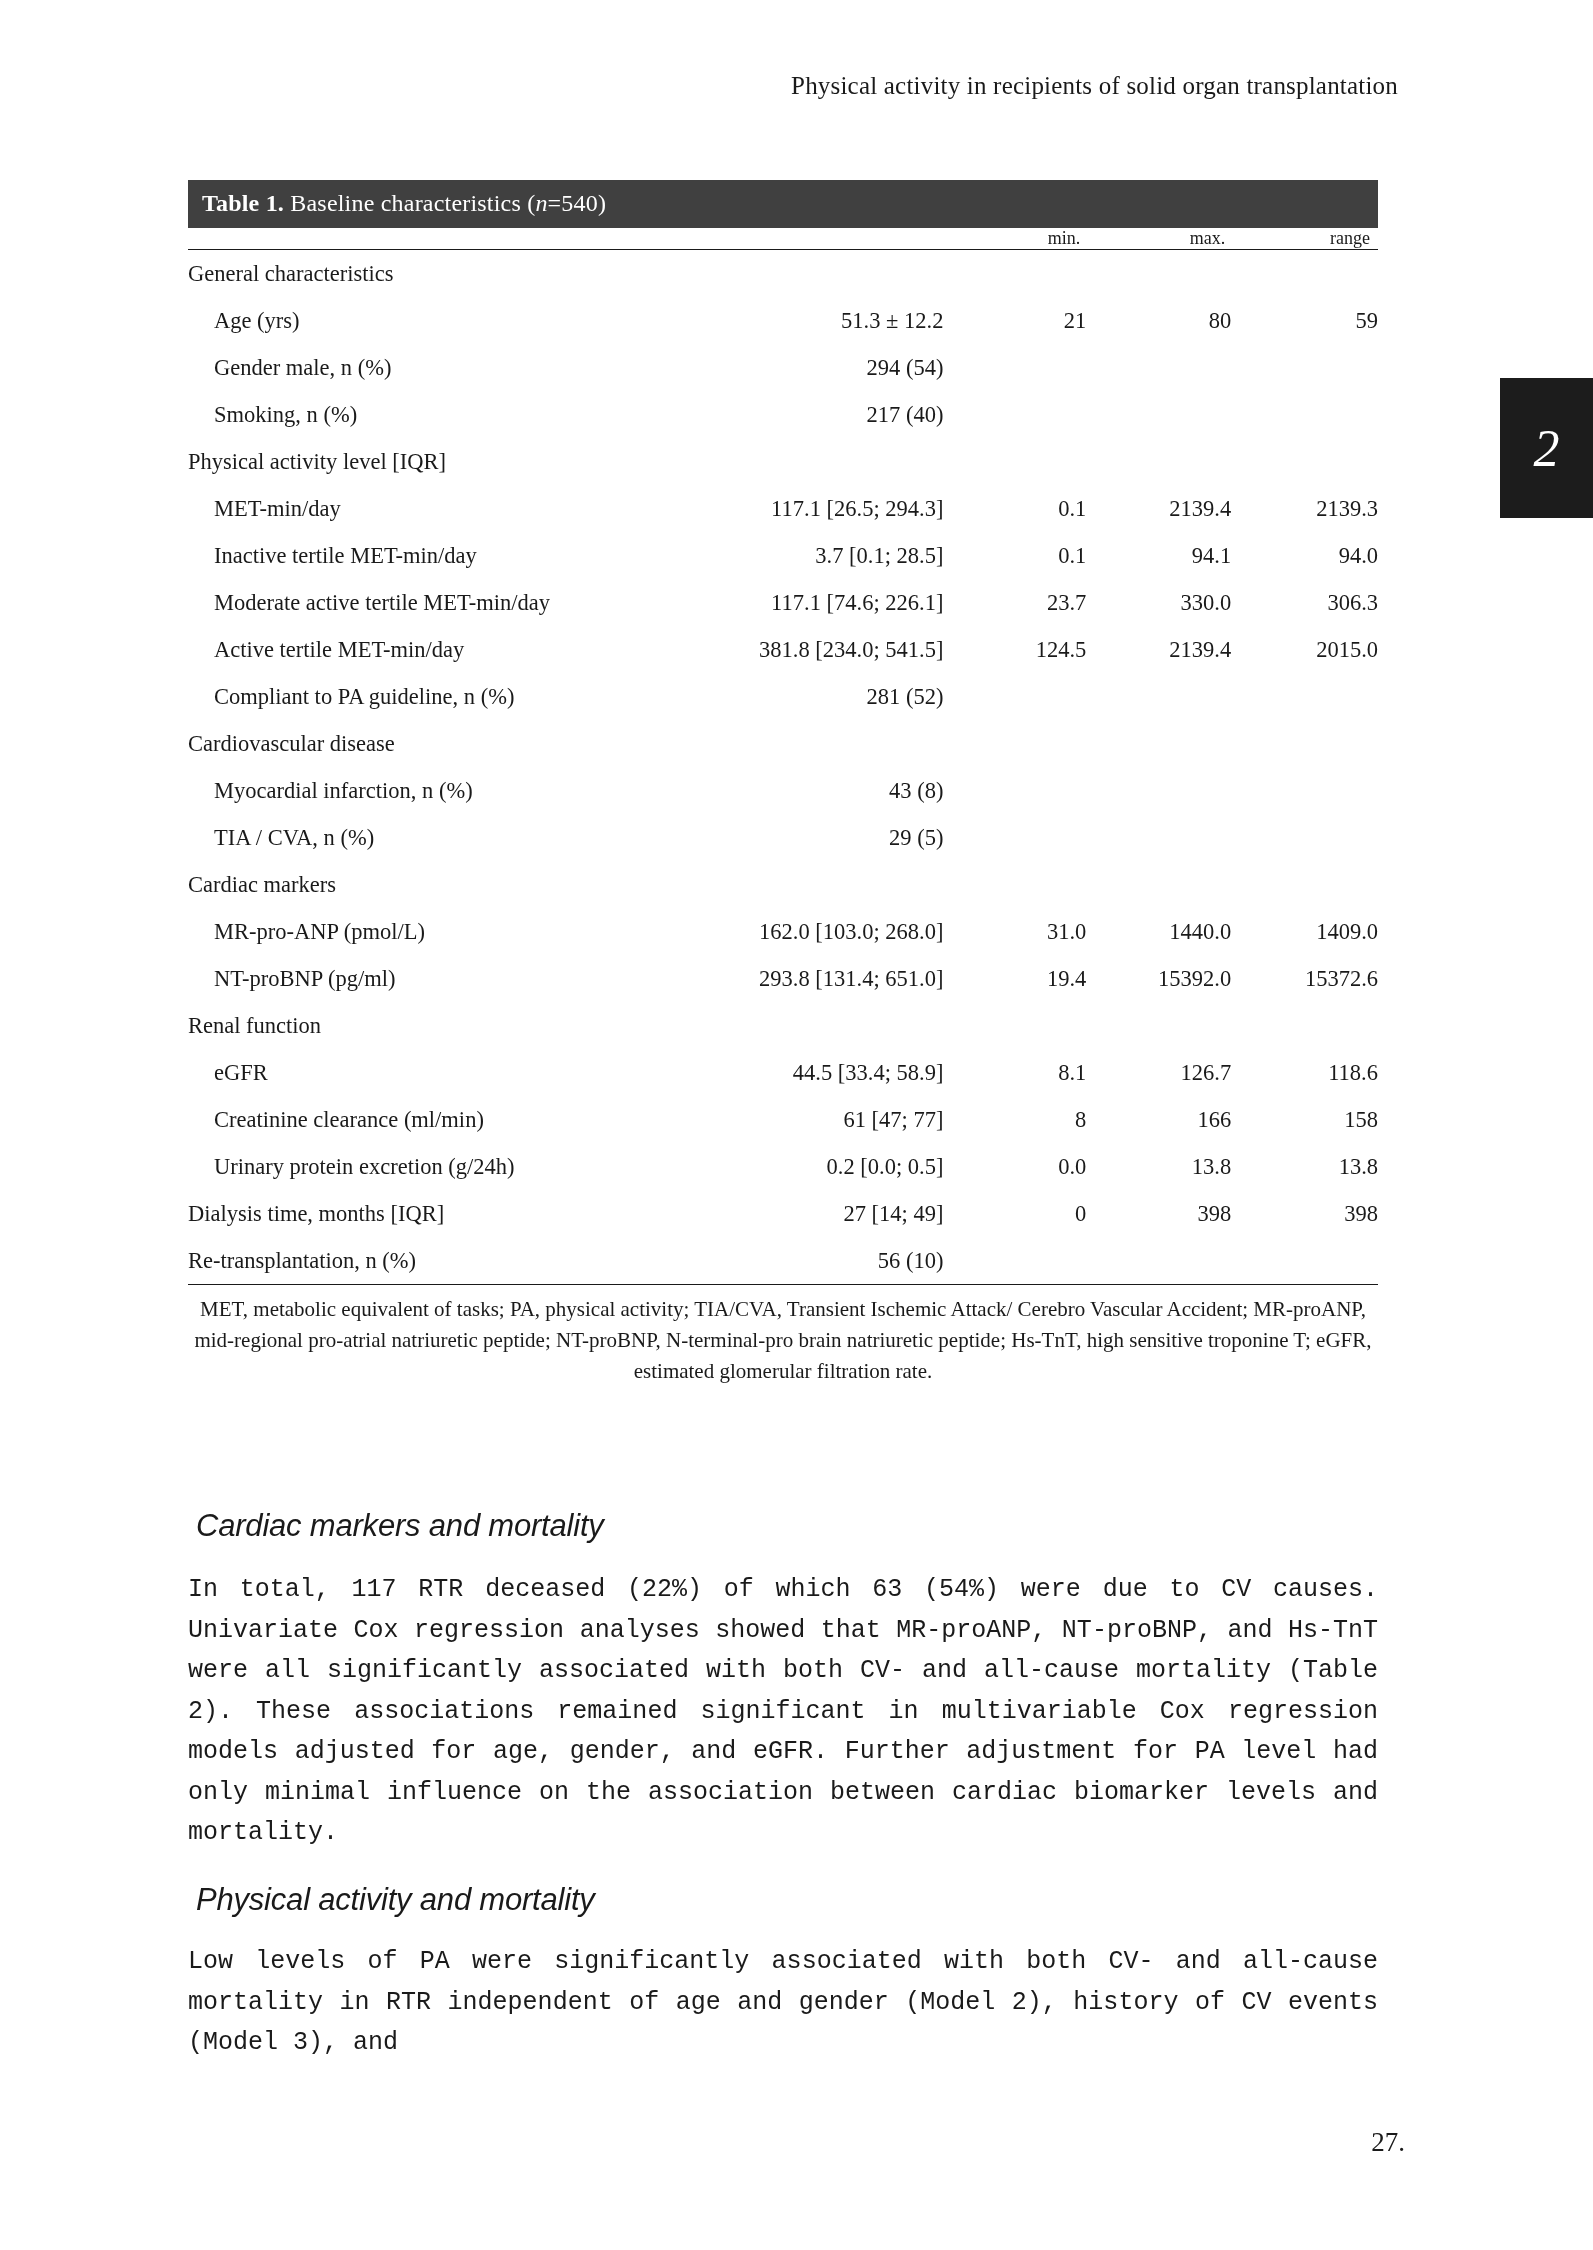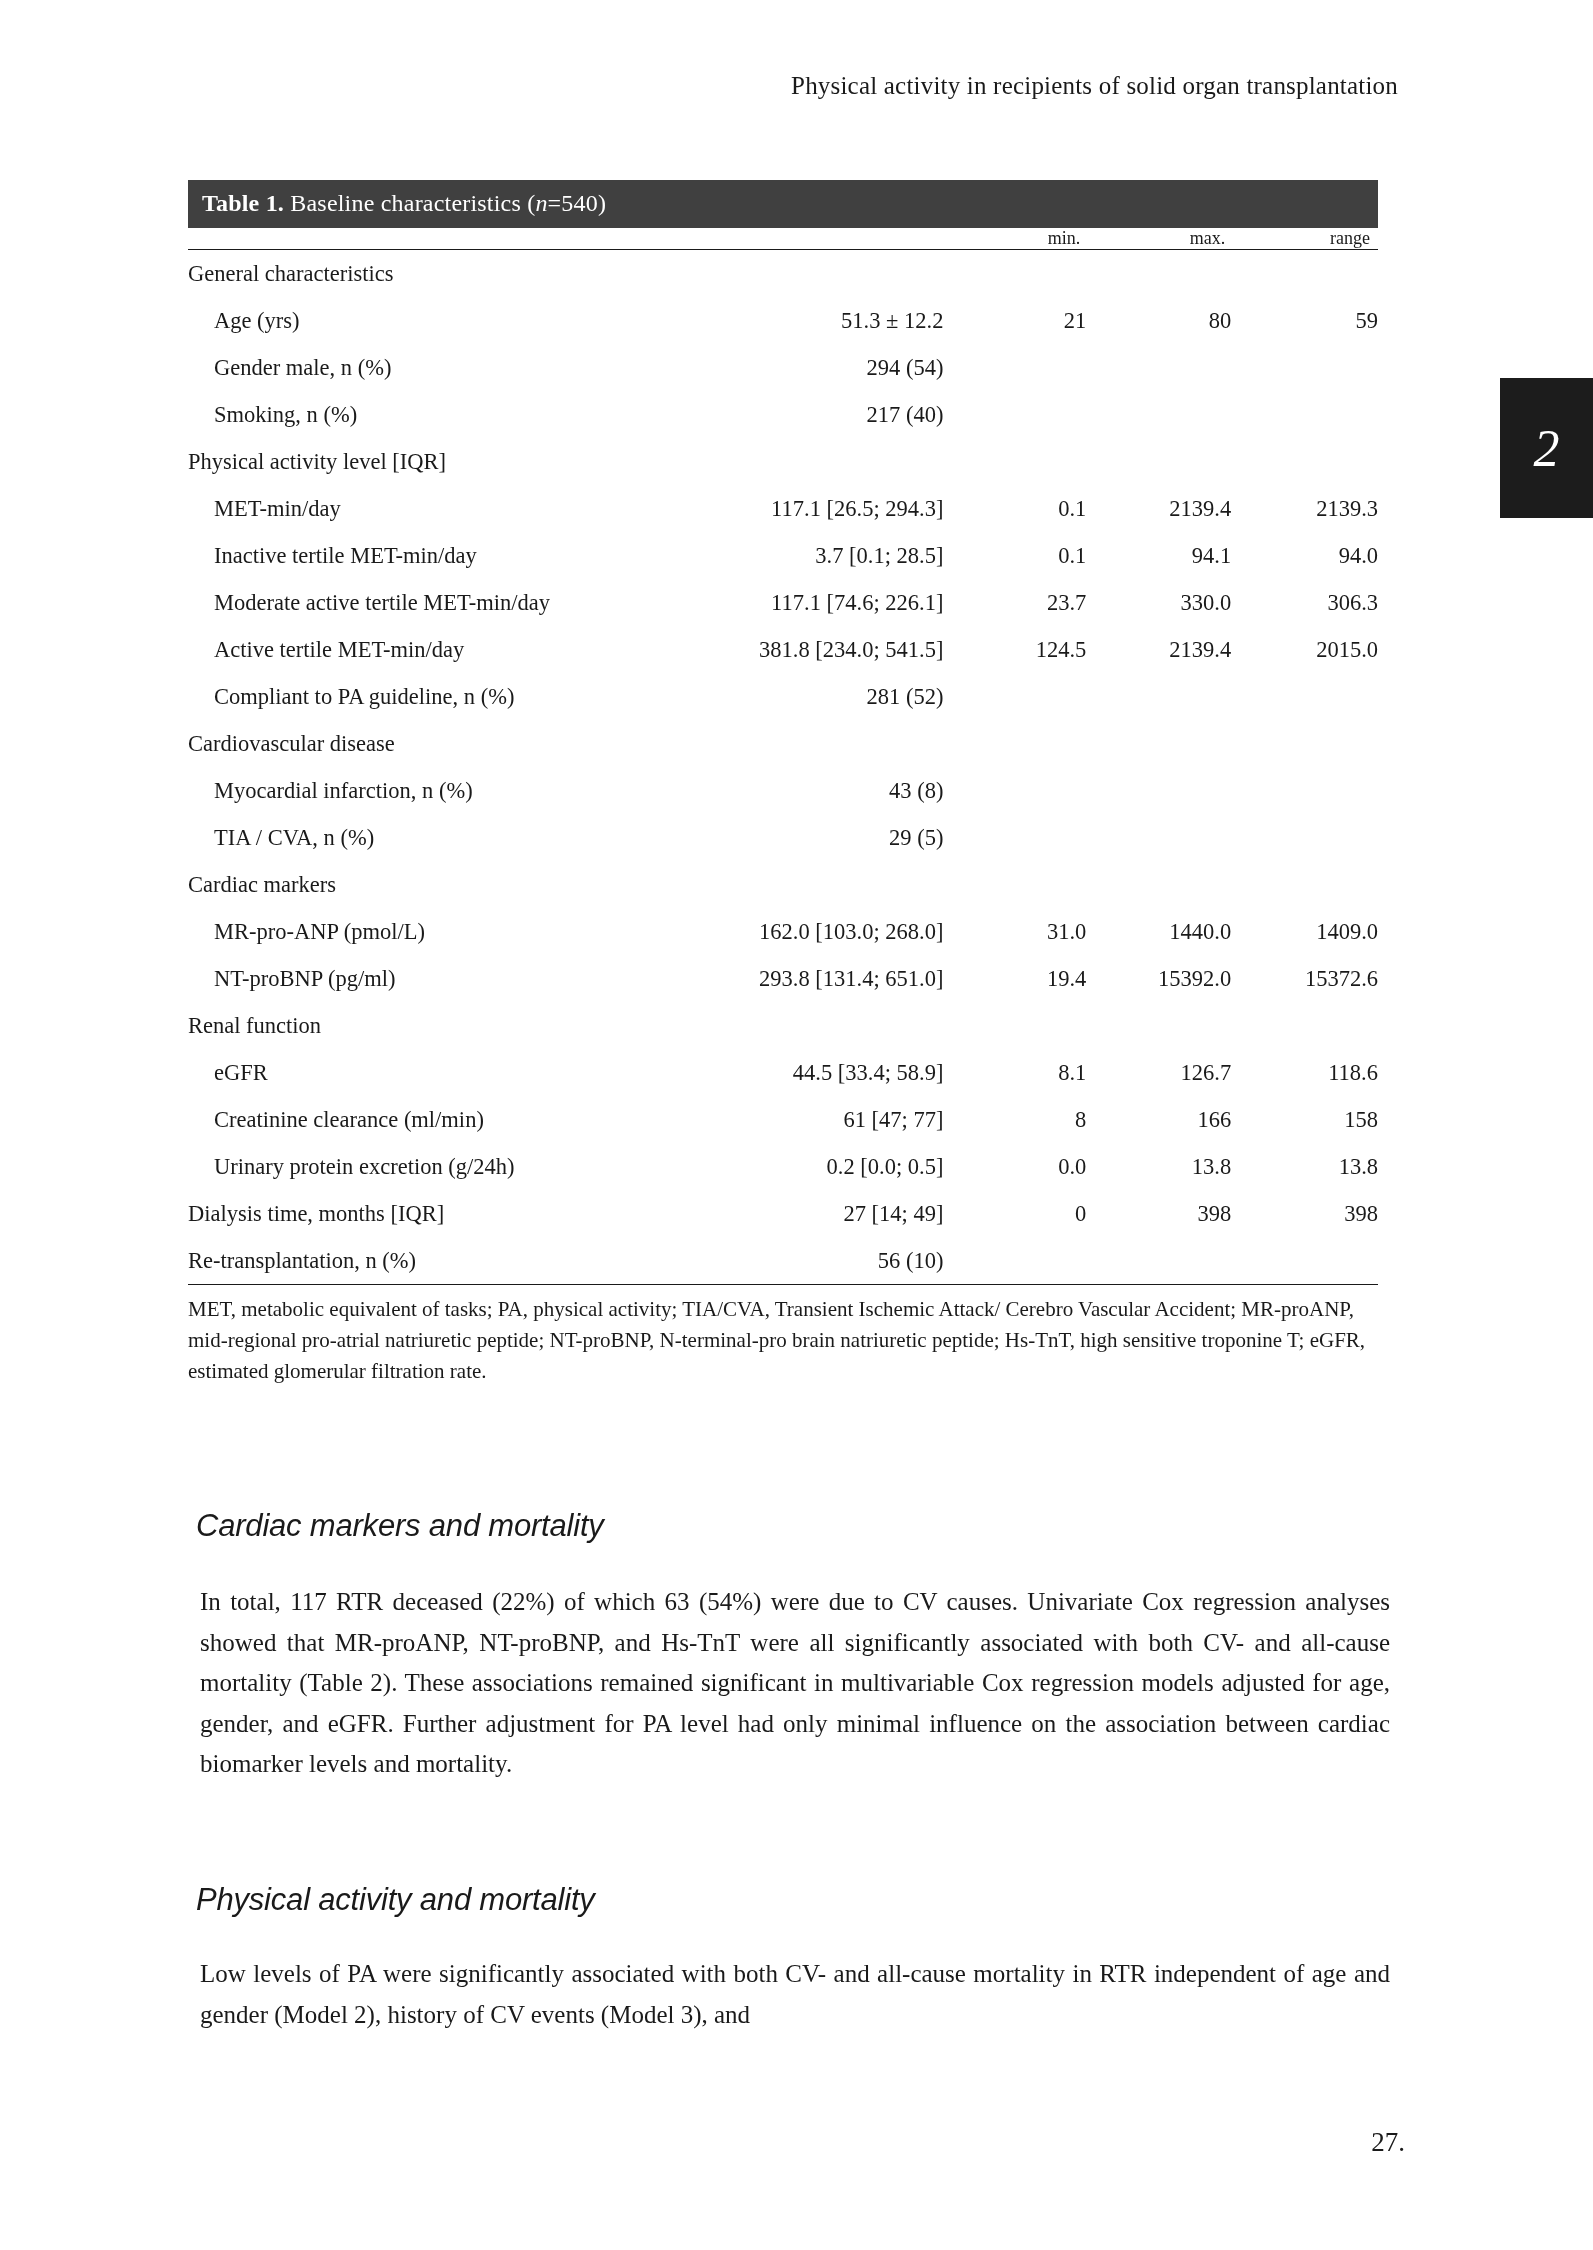--- a/index.html
+++ b/index.html
@@ -114,37 +114,38 @@
     padding-right: 8px;
   }
   .bottom-rule {
     border-top: 1.6px solid #1a1a1a;
     margin-top: 0;
   }
   .footnote {
     font-size: 21px;
     line-height: 1.47;
     padding-top: 9px;
-    text-align: left;
+    text-align: center;
   }
 
   
   .section-h {
     font-style: italic;
     font-size: 31px;
     font-family: "Liberation Sans", sans-serif;
     font-weight: normal;
     margin: 8px;
     letter-spacing: -0.2px;
   }
   .para {
     font-size: 25px;
     line-height: 1.62;
     text-align: justify;
-    margin: 12px;
+    margin: 0;
+    font-family: Liberation Mono, monospace;
   }
 
   .pos-1 { position: absolute; left: 188px; top: 1500px; width: 1190px; }
   .pos-2 { position: absolute; left: 188px; top: 1570px; width: 1190px; }
   .pos-3 { position: absolute; left: 188px; top: 1874px; width: 1190px; }
   .pos-4 { position: absolute; left: 188px; top: 1942px; width: 1190px; }
 
   .folio {
     position: absolute;
     right: 188px;

